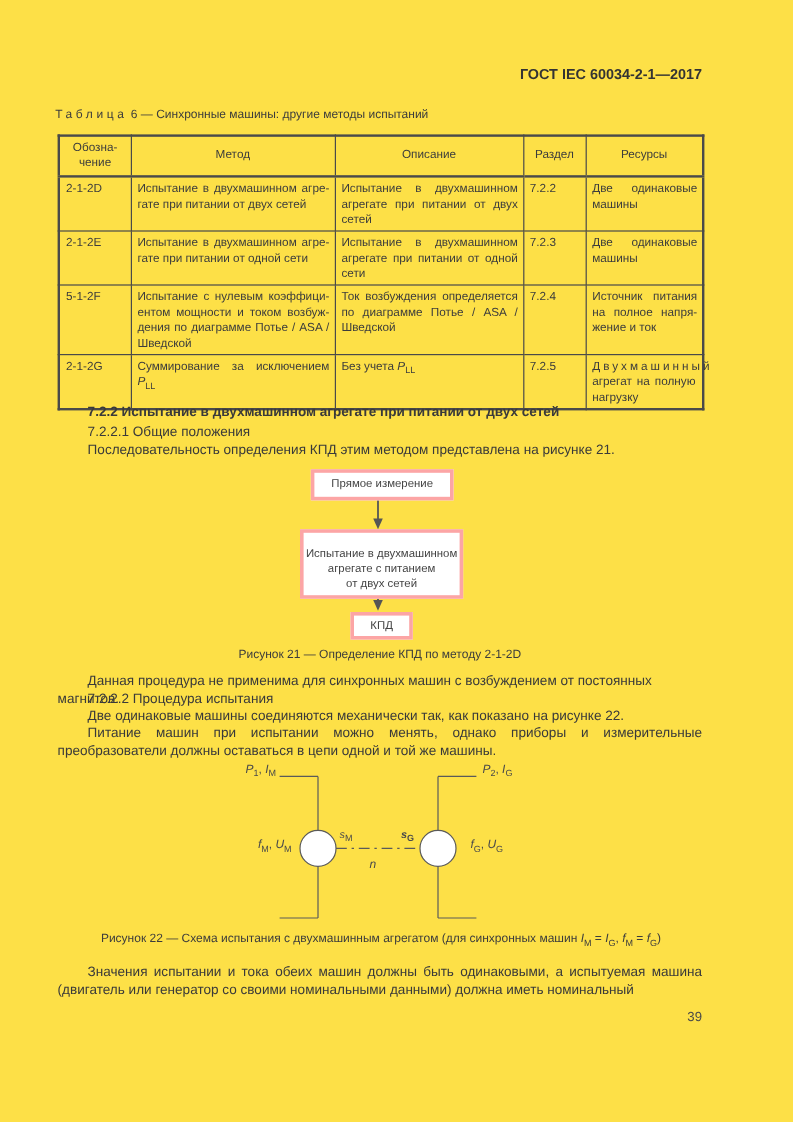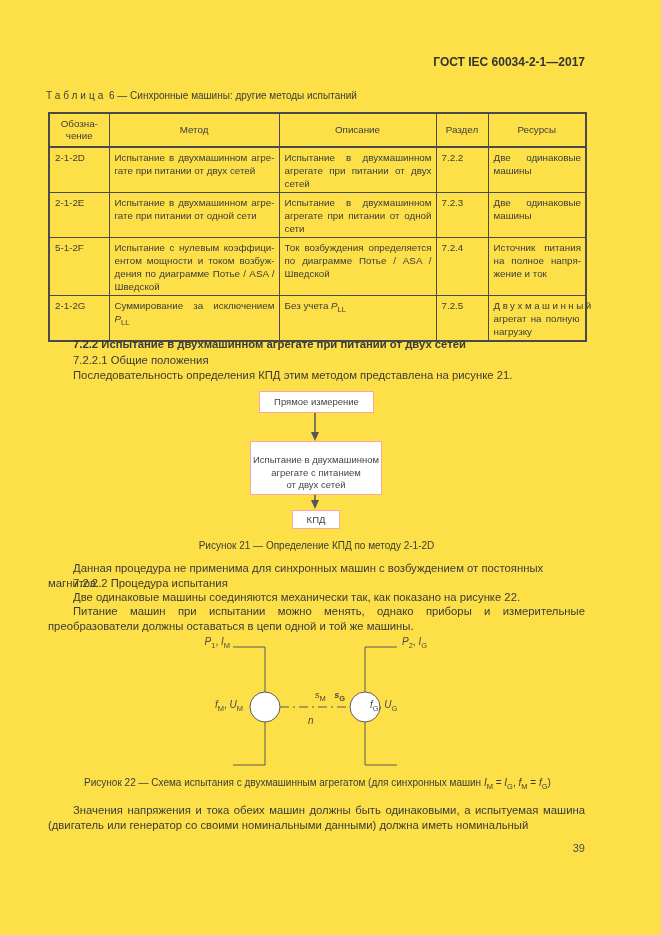--- a/index.html
+++ b/index.html
@@ -27,21 +27,21 @@
   sub{font-size:7.5px;line-height:0;}
   .it{font-style:italic;}
   
   .bt{font-size:11.3px;line-height:14.5px;color:#3a3a3a;left:48px;width:537px;}
   .ind{text-indent:25px;}
   .bold{font-weight:bold;}
   .just{text-align:justify;}
   .center{text-align:center;}
   .cap{font-size:10px;color:#3c3c3c;}
   
-  .fbox{position:absolute;border:1px solid #fca5a5;background:#fff;text-align:center;
+  .fbox{position:absolute;border:3px solid #fca5a5;background:#fff;text-align:center;
         font-size:9.5px;color:#444;line-height:12.5px;}
   
   .flabel{position:absolute;font-size:10px;color:#4a4a4a;line-height:12px;white-space:nowrap;}
   .pagenum{top:842px;left:48px;width:537px;text-align:right;font-size:11px;color:#4a4a4a;}
   svg{display:block;}
 </style>
 </head>
 <body>
 
 <div class="page">
@@ -137,26 +137,26 @@
       <line x1="365" y1="12" x2="365" y2="130" stroke="#5a5a5a" stroke-width="1"></line>
       <line x1="365" y1="130" x2="397" y2="130" stroke="#5a5a5a" stroke-width="1"></line>
 
       <line x1="280" y1="72" x2="350" y2="72" stroke="#5a5a5a" stroke-width="1" stroke-dasharray="9 4 2 4"></line>
 
       <circle cx="265" cy="72" r="15" fill="#ffffff" stroke="#5a5a5a" stroke-width="1"></circle>
       <circle cx="365" cy="72" r="15" fill="#ffffff" stroke="#5a5a5a" stroke-width="1"></circle>
     </svg>
     <div class="flabel" style="left:140px;top:1px;width:90px;text-align:right;"><span class="it">P</span><sub>1</sub><span>, </span><span class="it">I</span><sub>M</sub></div>
     <div class="flabel" style="left:153px;top:64px;width:90px;text-align:right;"><span class="it">f</span><sub>M</sub><span>, </span><span class="it">U</span><sub>M</sub></div>
-    <div class="flabel" style="left:283px;top:54px;font-size:9px;margin-left:32px;"><span class="it">s</span><sub>M</sub></div>
+    <div class="flabel" style="left:283px;top:54px;font-size:9px;"><span class="it">s</span><sub>M</sub></div>
     <div class="flabel" style="left:295px;top:54px;width:50px;text-align:right;font-size:9px;font-weight:bold;"><span class="it">s</span><sub>G</sub></div>
     <div class="flabel" style="left:308px;top:80px;"><span class="it">n</span></div>
     <div class="flabel" style="left:402px;top:1px;"><span class="it">P</span><sub>2</sub><span>, </span><span class="it">I</span><sub>G</sub></div>
-    <div class="flabel" style="left:370px;top:64px;"><span class="it">f</span><sub>G</sub><span>, </span><span class="it">U</span><sub>G</sub></div>
+    <div class="flabel" style="left:392px;top:64px;"><span class="it">f</span><sub>G</sub><span>, </span><span class="it">U</span><sub>G</sub></div>
   </div>
 
   <div class="abs cap center" style="top:777px;left:30px;width:575px;"><span>Рисунок 22 — Схема испытания с двухмашинным агрегатом (для синхронных машин </span><span class="it">I</span><sub>M</sub><span> = </span><span class="it">I</span><sub>G</sub><span>, </span><span class="it">f</span><sub>M</sub><span> = </span><span class="it">f</span><sub>G</sub><span>)</span></div>
 
-  <div class="abs bt ind just" style="top:803px;line-height:15px;">Значения напряжения и тока обеих машин должны быть одинаковыми, а испытуемая ма­шина (двигатель или генератор со своими номинальными данными) должна иметь номинальный</div>
+  <div class="abs bt ind just" style="top:803px;line-height:15px;">Значения испытании и тока обеих машин должны быть одинаковыми, а испытуемая ма­шина (двигатель или генератор со своими номинальными данными) должна иметь номинальный</div>
 
   <div class="abs pagenum">39</div>
 
 </div>
 
 </body></html>

